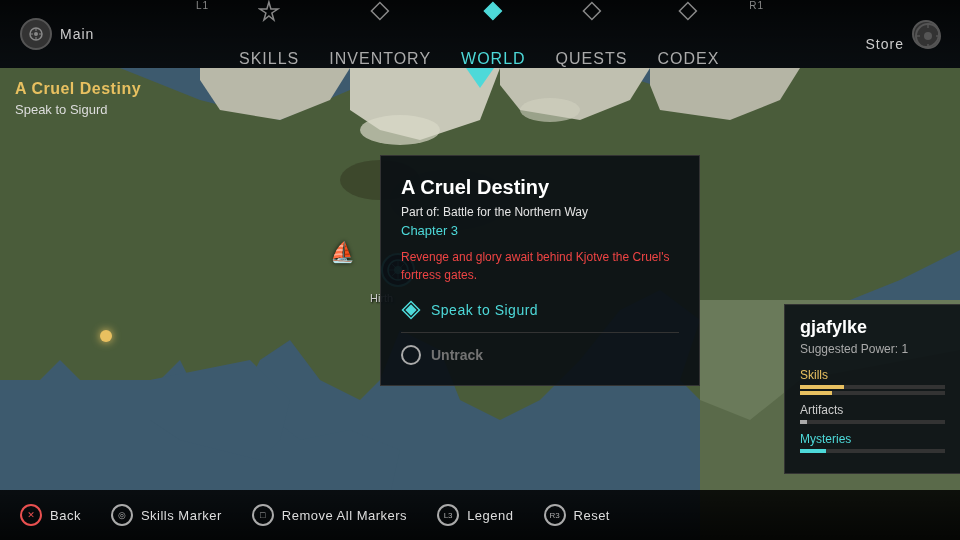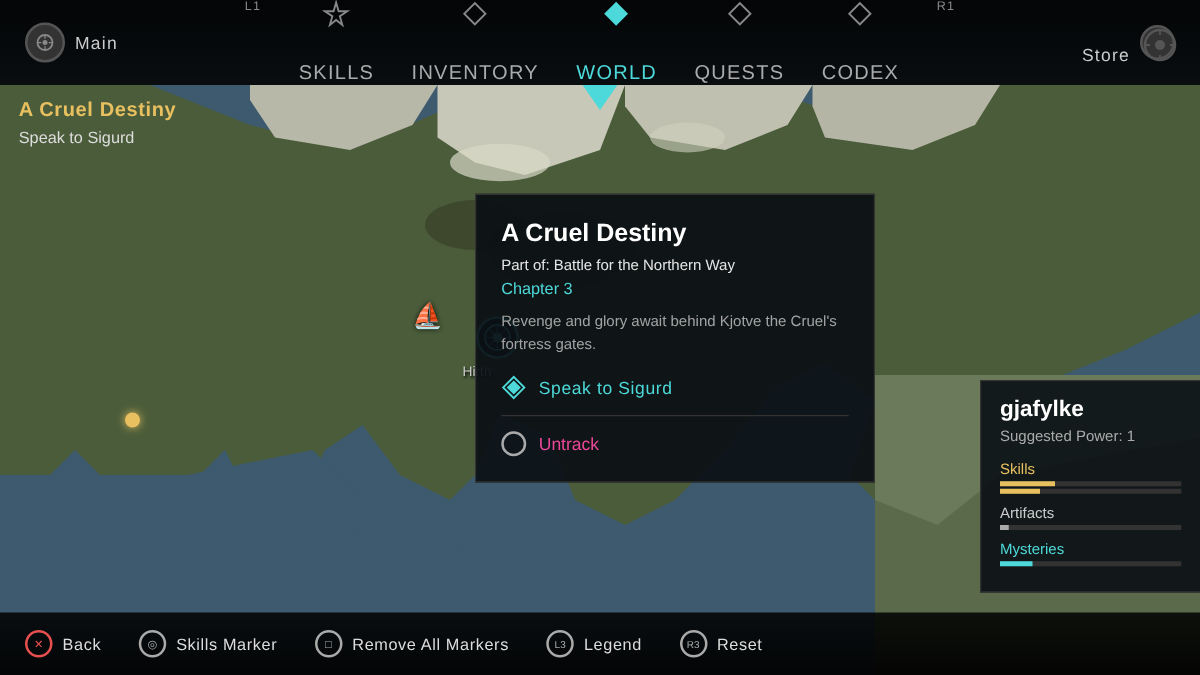--- a/index.html
+++ b/index.html
@@ -223,21 +223,21 @@
     }
 
     .quest-chapter {
       font-size: 13px;
       color: #4dd9d9;
       margin-bottom: 10px;
     }
 
     .quest-description {
       font-size: 12px;
-      color: #a3a3a3;
+      color: #ef4444;
       line-height: 1.5;
       margin-bottom: 16px;
     }
 
     .quest-action {
       display: flex;
       align-items: center;
       gap: 10px;
       margin-bottom: 12px;
       padding-bottom: 12px;
@@ -267,21 +267,22 @@
     .circle-hollow {
       width: 20px;
       height: 20px;
       border-radius: 50%;
       border: 2px solid #aaa;
       flex-shrink: 0;
     }
 
     .untrack-label {
       font-size: 14px;
-      color: #ec4899;
+      color: #737373;
+      font-weight: bold;
     }
 
     
     #right-panel {
       position: absolute;
       top: 304px;
       right: 0;
       width: 176px;
       background: rgba(10, 15, 20, 0.9);
       border: 1px solid #333;

